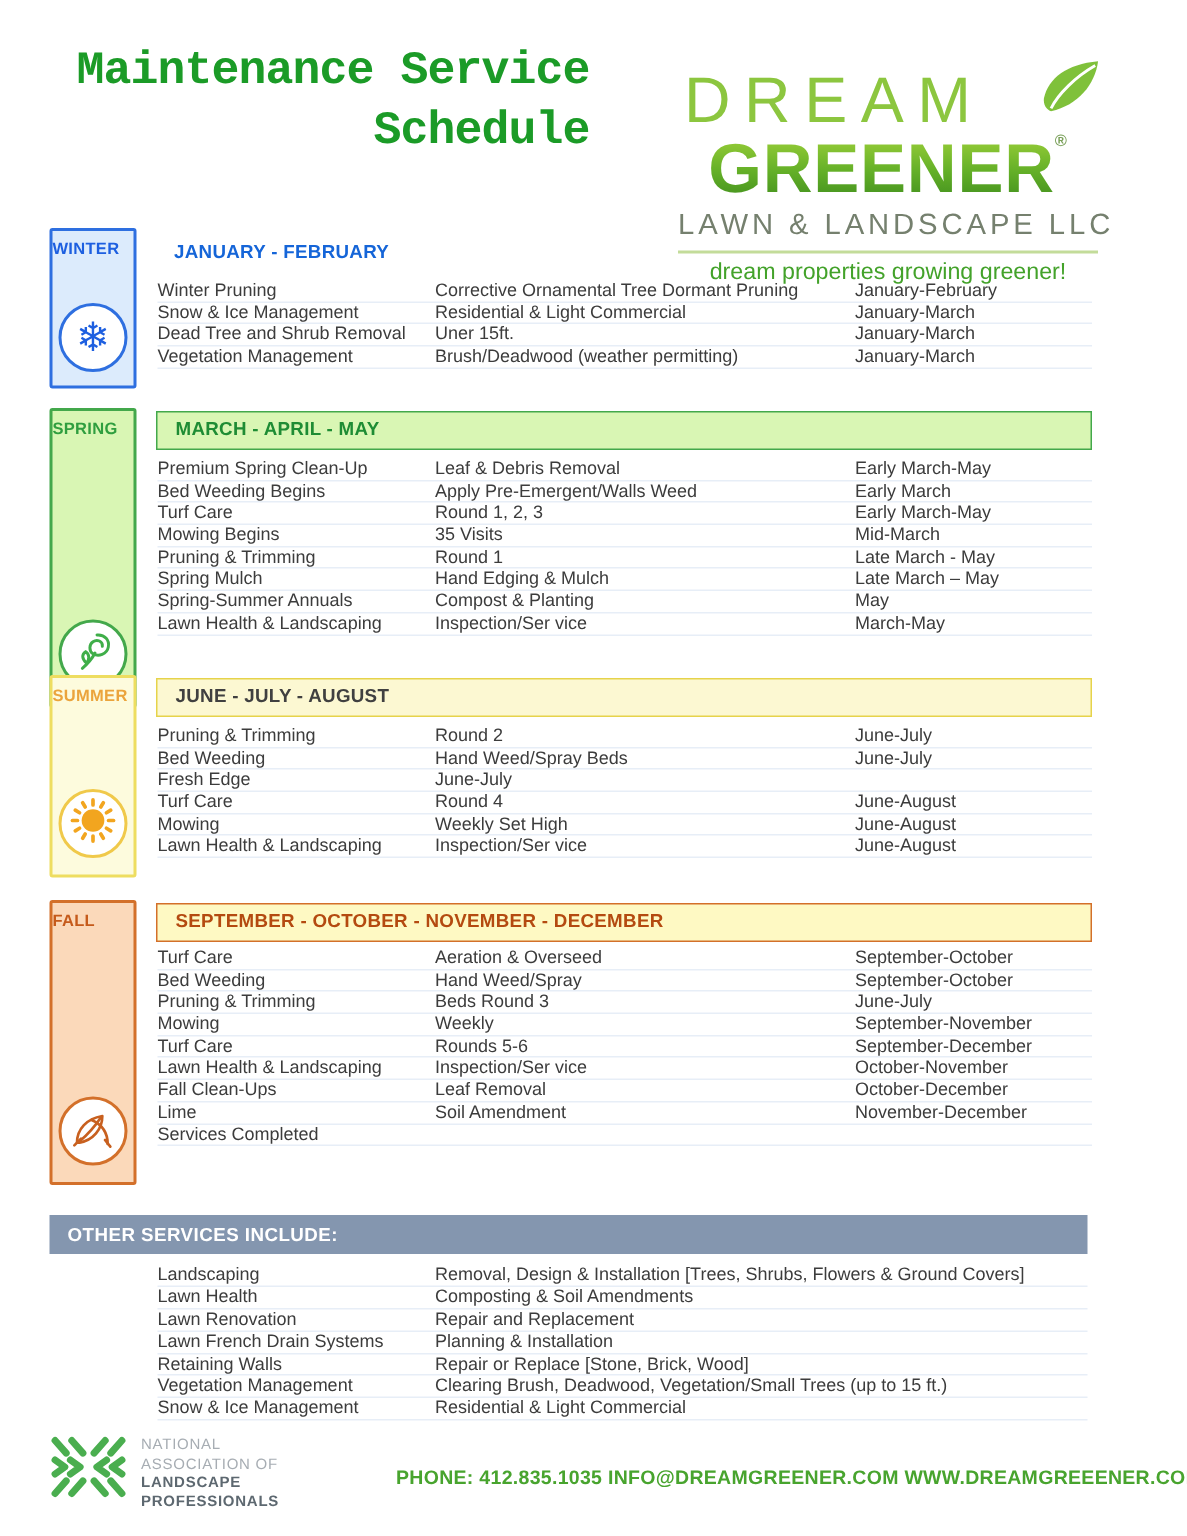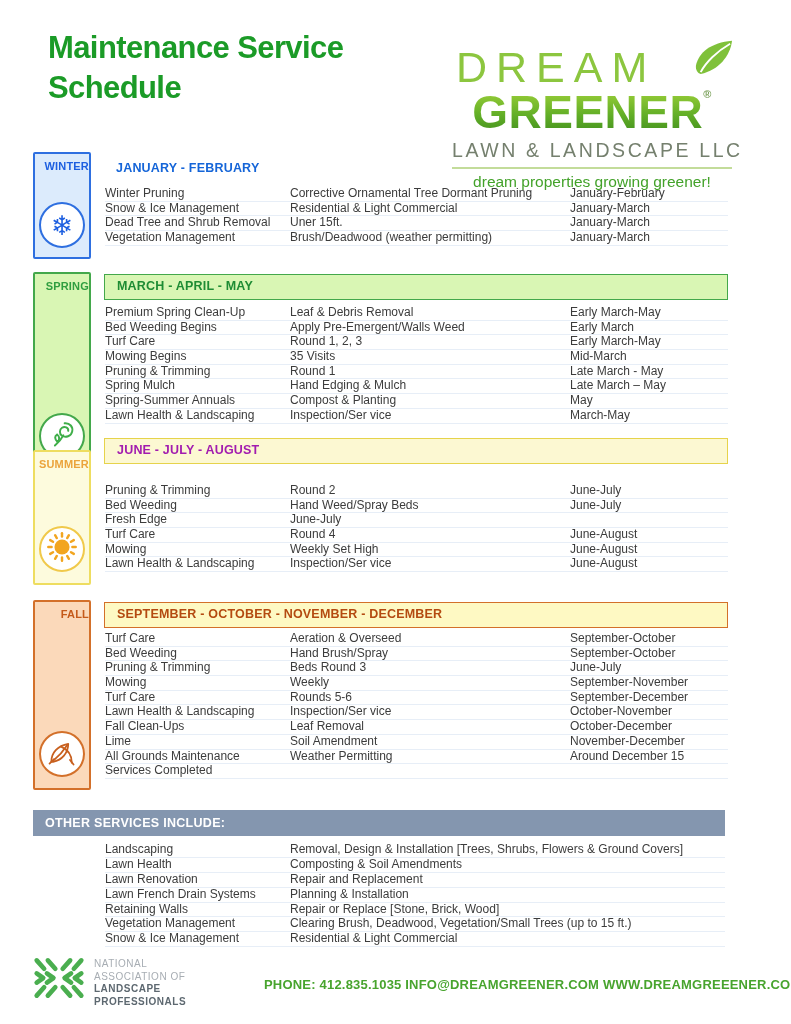--- a/index.html
+++ b/index.html
@@ -3,22 +3,22 @@
 <meta charset="utf-8">
 <style>
   html,body { margin:0; padding:0; background:#ffffff; }
   .page {
     position:relative; width:791px; height:1024px; background:#ffffff;
     font-family:"Liberation Sans", sans-serif; overflow:hidden;
   }
 
   
   .page-title {
-    position:absolute; left:48px; top:28px; width:345px; text-align:left;
-    font-size:31px; font-weight:bold; color:#1b9b27; line-height:1.28; letter-spacing:-0.6px;
+    position:absolute; left:48px; top:28px; width:345px; text-align:right;
+    font-size:31px; font-weight:bold; color:#1b9b27; line-height:1.28; letter-spacing:-0.6px;font-family:Liberation Mono, monospace;
   }
   .logo { position:absolute; left:452px; top:14px; width:280px;margin-top:32px; }
   .logo-dream {
     position:relative; font-size:43px; line-height:1; color:#8cc63f;
     letter-spacing:9px; font-weight:400; padding-left:4px;
   }
   .logo-leaf { position:absolute; right:-4px; top:-8px; }
   .logo-greener {
     font-size:46px; line-height:1.02; font-weight:bold; letter-spacing:0.5px;
     color:#4a9b22; white-space:nowrap;text-align:center;
@@ -31,21 +31,21 @@
   }
   .reg-mark { font-size:11px; color:#7aa05a; vertical-align:top; }
   .logo-sub { font-size:19.5px; color:#75806e; letter-spacing:2.6px; margin-top:3px; white-space:nowrap; }
   .logo-tagline {
     margin-top:5px; border-top:2px solid #c3dc9a; padding-top:4px;
     font-size:15.5px; font-weight:normal; color:#43a22a; text-align:center; white-space:nowrap;
   }
 
   
   .tab { position:absolute; left:33px; width:58px; border:2px solid; border-radius:2px; box-sizing:border-box; }
-  .tab-label { text-align:right; margin-top:6px; font-size:11px; font-weight:bold; letter-spacing:0.2px; }
+  .tab-label { text-align:left; margin-top:6px; font-size:11px; font-weight:bold; letter-spacing:0.2px; }
   .tab-circle {
     position:absolute; left:50%; transform:translateX(-50%);
     width:46px; height:46px; background:#fff; border-radius:50%;
     display:flex; align-items:center; justify-content:center; box-sizing:border-box; border:2px solid;
   }
   .tab.winter { top:152px; height:107px; background:#dcebfc; border-color:#2e6fe0; }
   .tab.winter .tab-label { color:#1d5fe0; }
   .tab.winter .tab-circle { bottom:9px; border-color:#2e6fe0; }
   .snowflake { font-family:"DejaVu Sans",sans-serif; font-size:27px; color:#1d5fe0; line-height:1; }
 
@@ -61,21 +61,21 @@
   .tab.fall .tab-label { color:#c55a1b; }
   .tab.fall .tab-circle { bottom:11px; border-color:#d3702a; }
 
   
   .head {
     position:absolute; left:104px; width:624px; height:26px; line-height:23px;
     box-sizing:border-box; padding-left:12px; font-size:12.5px; font-weight:bold; letter-spacing:0.2px;
   }
   .head.winter-h { top:157px; color:#1565d8; }
   .head.spring-h { top:274px; background:#d9f6b4; border:1.5px solid #43a84b; color:#1e8c34; }
-  .head.summer-h { top:438px; background:#fcf8d2; border:1.5px solid #e6d34b; color:#a21caf; }
+  .head.summer-h { top:452px; background:#fcf8d2; border:1.5px solid #e6d34b; color:#404040; }
   .head.fall-h   { top:602px; background:#fef9c3; border:1.5px solid #d3702a; color:#b44a10; }
 
   
   .rows { position:absolute; left:105px; width:623px; }
   .rows.winter-r { top:187px; }
   .rows.spring-r { top:306px; }
   .rows.summer-r { top:484px; }
   .rows.fall-r   { top:632px; }
   .rows.other-r  { top:843px; width:620px; }
   .row {
@@ -297,21 +297,21 @@
   <div class="head fall-h">SEPTEMBER - OCTOBER - NOVEMBER - DECEMBER</div>
   <div class="rows fall-r">
   <div class="row">
     <div>Turf Care</div>
     <div>Aeration &amp; Overseed</div>
     <div>September-October</div>
   </div>
 
   <div class="row">
     <div>Bed Weeding</div>
-    <div>Hand Brush/Spray</div>
+    <div>Hand Weed/Spray</div>
     <div>September-October</div>
   </div>
 
   <div class="row">
     <div>Pruning &amp; Trimming</div>
     <div>Beds Round 3</div>
     <div>June-July</div>
   </div>
 
   <div class="row">
@@ -337,25 +337,20 @@
     <div>Leaf Removal</div>
     <div>October-December</div>
   </div>
 
   <div class="row">
     <div>Lime</div>
     <div>Soil Amendment</div>
     <div>November-December</div>
   </div>
 
-  <div class="row">
-    <div>All Grounds Maintenance</div>
-    <div>Weather Permitting</div>
-    <div>Around December 15</div>
-  </div>
 
   <div class="row">
     <div>Services Completed</div>
     <div></div>
     <div></div>
   </div>
 </div>
 
   <div class="other-bar">OTHER SERVICES INCLUDE:</div>
   <div class="rows other-r">

